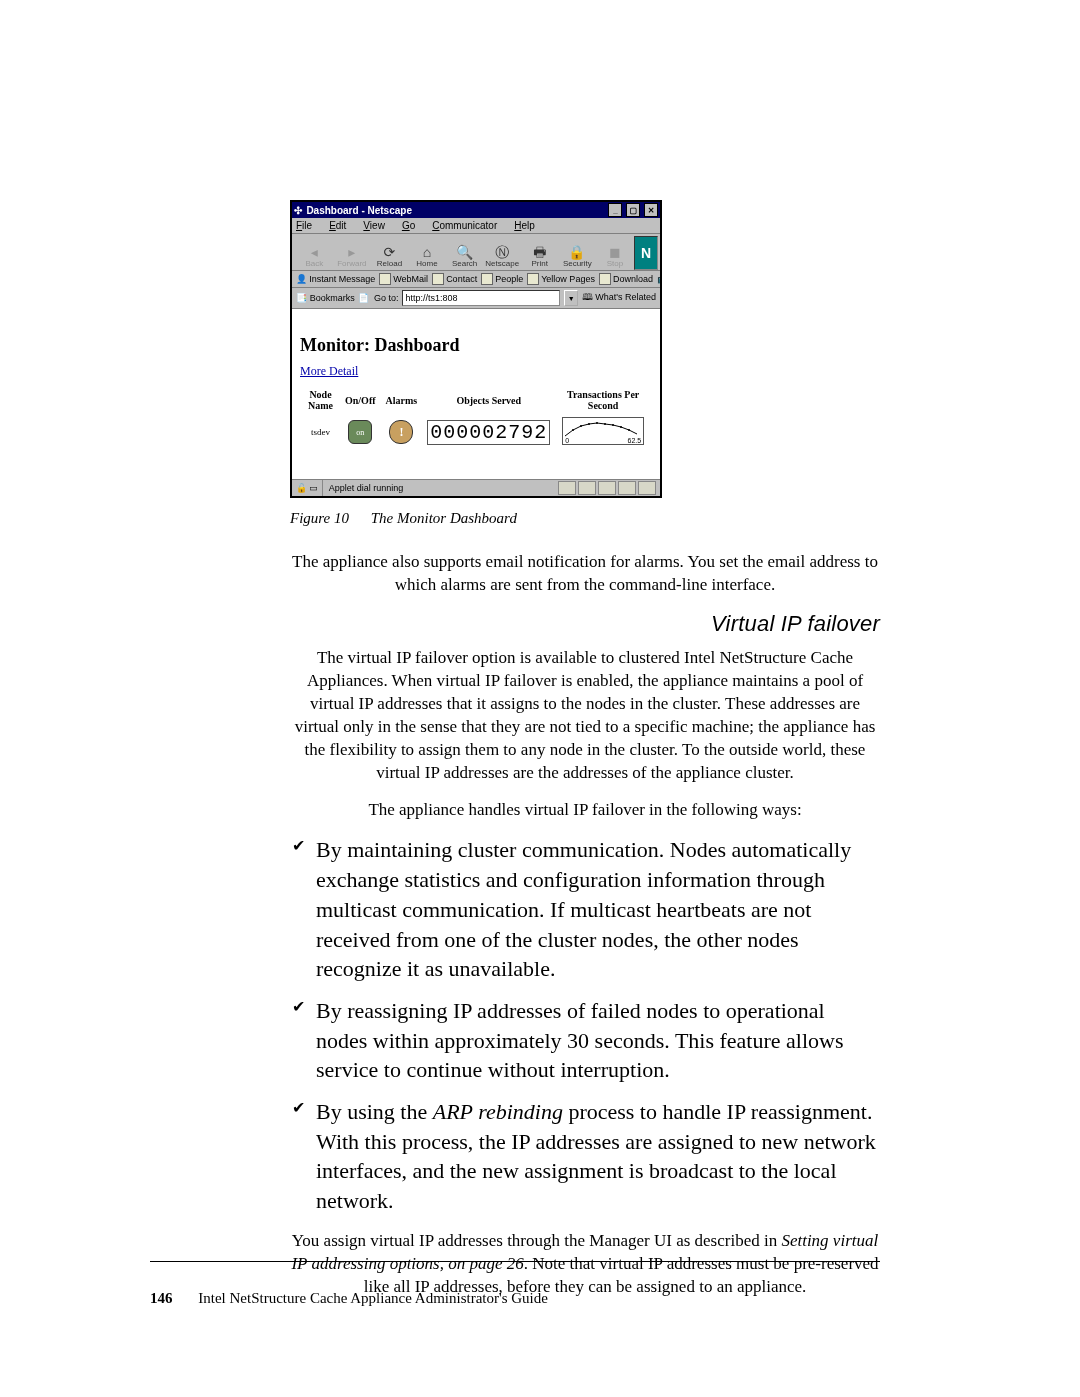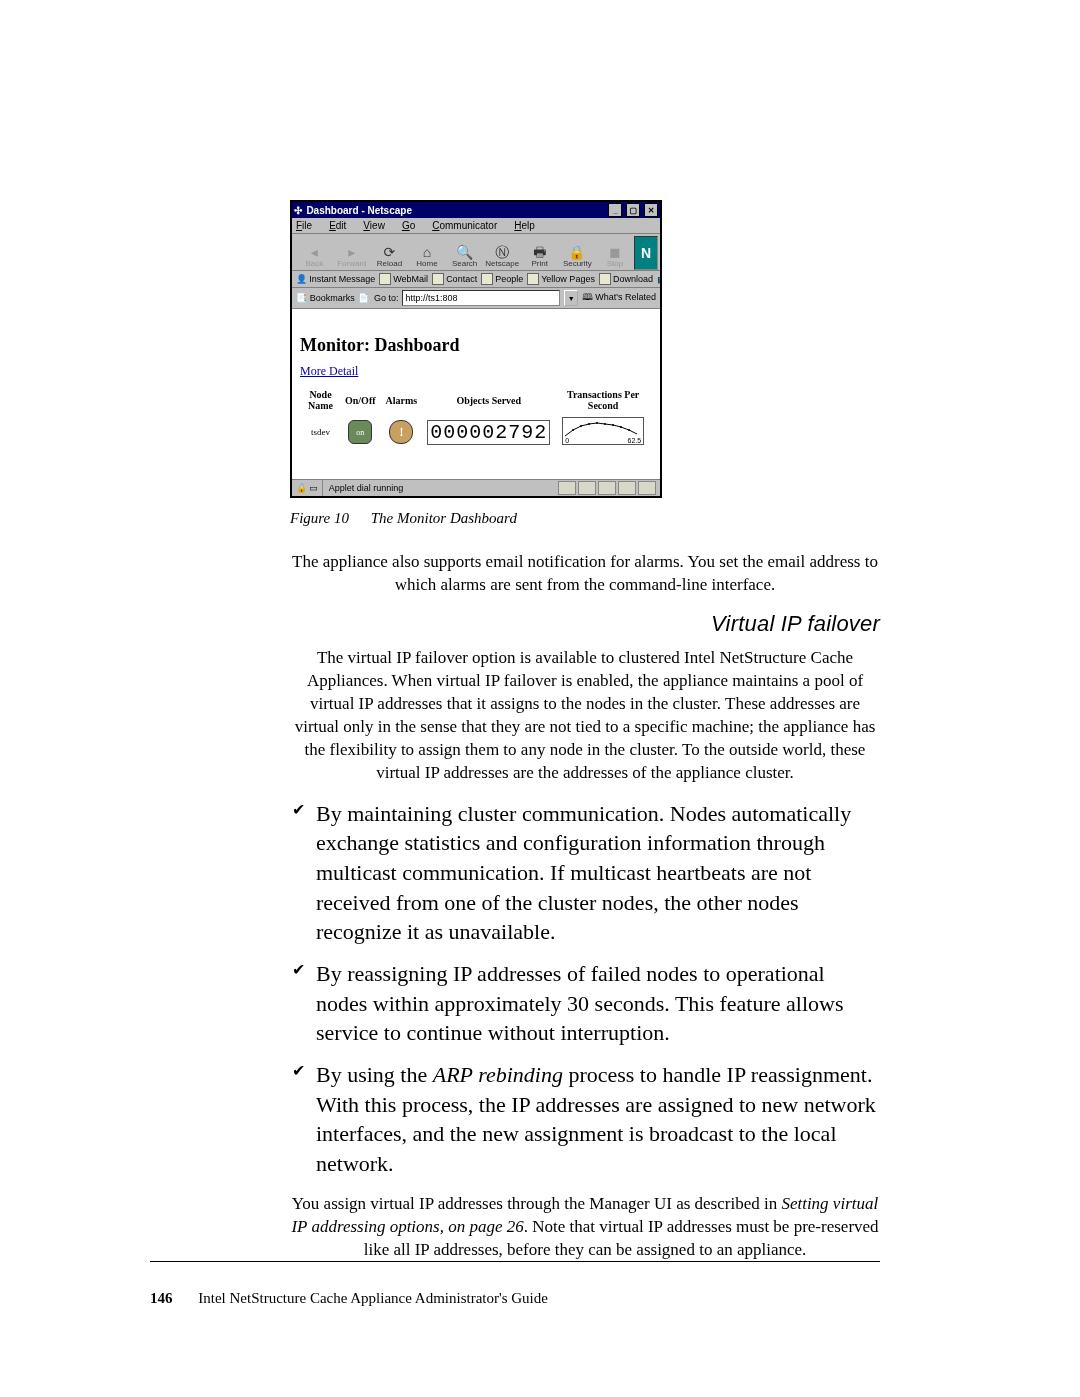--- a/index.html
+++ b/index.html
@@ -320,20 +320,21 @@
   <div class="caption">
     <span class="num">Figure 10</span>
     <span>The Monitor Dashboard</span>
   </div>
 
   <p class="body">The appliance also supports email notification for alarms. You set the email address to which alarms are sent from the command-line interface.</p>
 
   <h3 class="sec">Virtual IP failover</h3>
 
   <p class="body">The virtual IP failover option is available to clustered Intel NetStructure Cache Appliances. When virtual IP failover is enabled, the appliance maintains a pool of virtual IP addresses that it assigns to the nodes in the cluster. These addresses are virtual only in the sense that they are not tied to a specific machine; the appliance has the flexibility to assign them to any node in the cluster. To the outside world, these virtual IP addresses are the addresses of the appliance cluster.</p>
+  <p class="body">The appliance handles virtual IP failover in the following ways:</p>
 
   <ul class="check">
     <li>By maintaining cluster communication. Nodes automatically exchange statistics and configuration information through multicast communication. If multicast heartbeats are not received from one of the cluster nodes, the other nodes recognize it as unavailable.</li>
     <li>By reassigning IP addresses of failed nodes to operational nodes within approximately 30 seconds. This feature allows service to continue without interruption.</li>
     <li>
       <span>By using the </span><em class="ital">ARP rebinding</em><span> process to handle IP reassignment. With this process, the IP addresses are assigned to new network interfaces, and the new assignment is broadcast to the local network.</span>
     </li>
   </ul>
 
   <p class="body">

